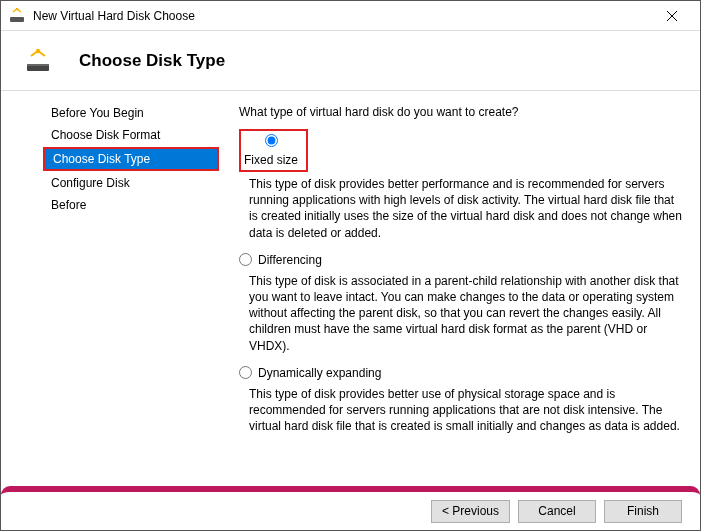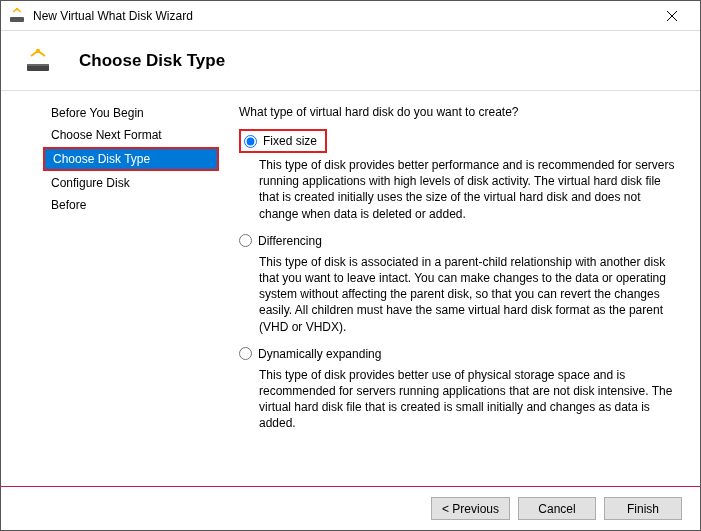--- a/index.html
+++ b/index.html
@@ -80,39 +80,41 @@
   .option-row {
     display: flex;
     align-items: center;
     gap: 6px;
     padding: 2px 0;
   }
   .option-row.highlighted {
     display: inline-flex;
     border: 2px solid #e02020;
     padding: 3px 8px 3px 3px;
+    flex-direction: column;
   }
   .option-desc {
-    margin: 4px 0 0 20px;
+    margin: 4px 0 0 10px;
     font-size: 12px;
     color: #000;
     line-height: 1.35;
   }
   input[type=radio] {
     width: 13px;
     height: 13px;
   }
   .footer {
     height: 44px;
-    border-top: 1px solid #be185d;
+    border-top: 6px solid #be185d;
     display: flex;
     align-items: center;
     justify-content: flex-end;
     padding-right: 18px;
     gap: 8px;
+    border-radius: 9px;
   }
   .btn {
     min-width: 78px;
     height: 23px;
     background: #e1e1e1;
     border: 1px solid #adadad;
     font-size: 12px;
     font-family: inherit;
     cursor: pointer;
     padding: 0 10px;
@@ -127,21 +129,21 @@
 <body>
 
 <div class="titlebar">
   <span class="app-icon">
     <svg class="disk-icon-svg" width="16" height="16" viewBox="0 0 16 16">
       <rect x="1" y="9" width="14" height="5" fill="#555" rx="1"></rect>
       <path d="M4 4 L8 1 L12 4" stroke="#f7b500" stroke-width="1.5" fill="none"></path>
       <circle cx="8" cy="1" r="1.3" fill="#f7b500"></circle>
     </svg>
   </span>
-  <span class="title">New Virtual What Disk Wizard</span>
+  <span class="title">New Virtual Hard Disk Choose</span>
   <span class="close-btn">
     <svg width="10" height="10" viewBox="0 0 10 10">
       <line x1="0" y1="0" x2="10" y2="10" stroke="#000" stroke-width="1"></line>
       <line x1="10" y1="0" x2="0" y2="10" stroke="#000" stroke-width="1"></line>
     </svg>
   </span>
 </div>
 
 <div class="header-area">
   <span class="big-icon">
@@ -151,21 +153,21 @@
       <path d="M6 8 L13 3 L20 8" stroke="#f7b500" stroke-width="2" fill="none"></path>
       <circle cx="13" cy="3" r="2.2" fill="#f7b500"></circle>
     </svg>
   </span>
   <div class="page-title">Choose Disk Type</div>
 </div>
 
 <div class="content">
   <div class="sidebar" id="sidebar">
       <div class="step">Before You Begin</div>
-      <div class="step">Choose Next Format</div>
+      <div class="step">Choose Disk Format</div>
       <div class="step active">Choose Disk Type</div>
       <div class="step">Configure Disk</div>
       <div class="step">Before</div>
     </div>
   <div class="main">
     <div class="question">What type of virtual hard disk do you want to create?</div>
     <div id="options">
         <div class="option-group"><label class="option-row highlighted">
             <input type="radio" name="disktype" checked="" style="">
             <span>Fixed size</span>

